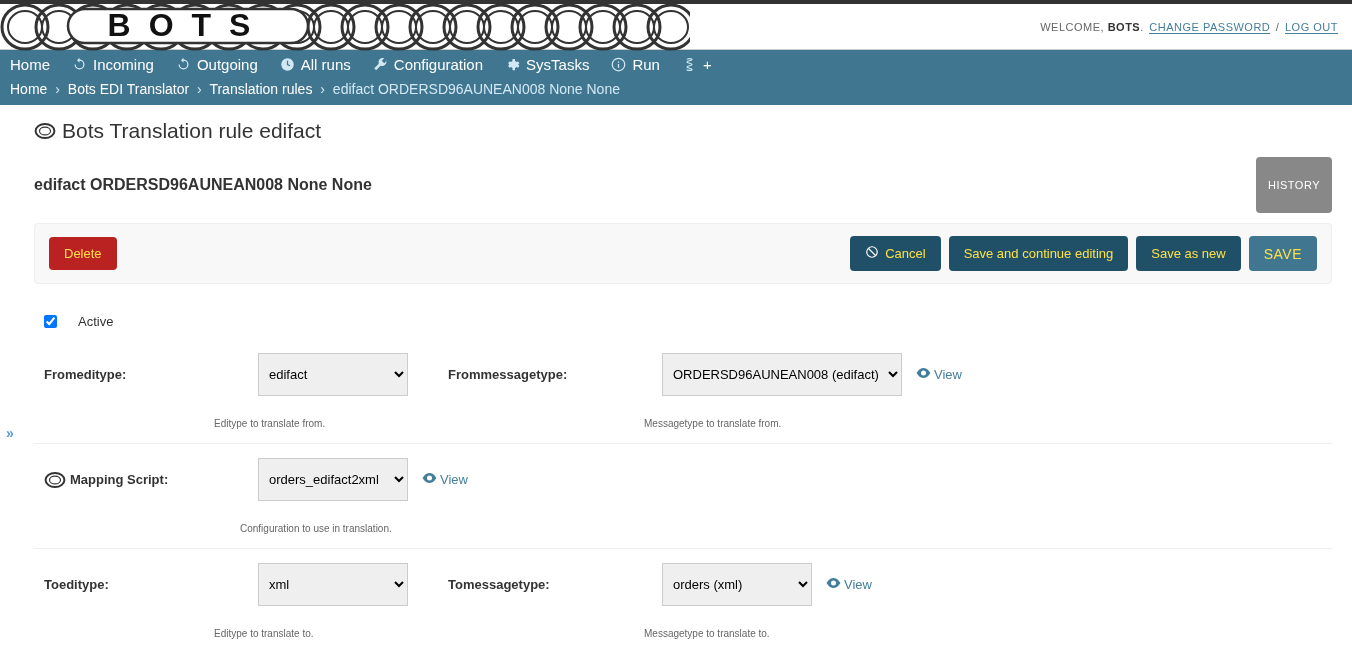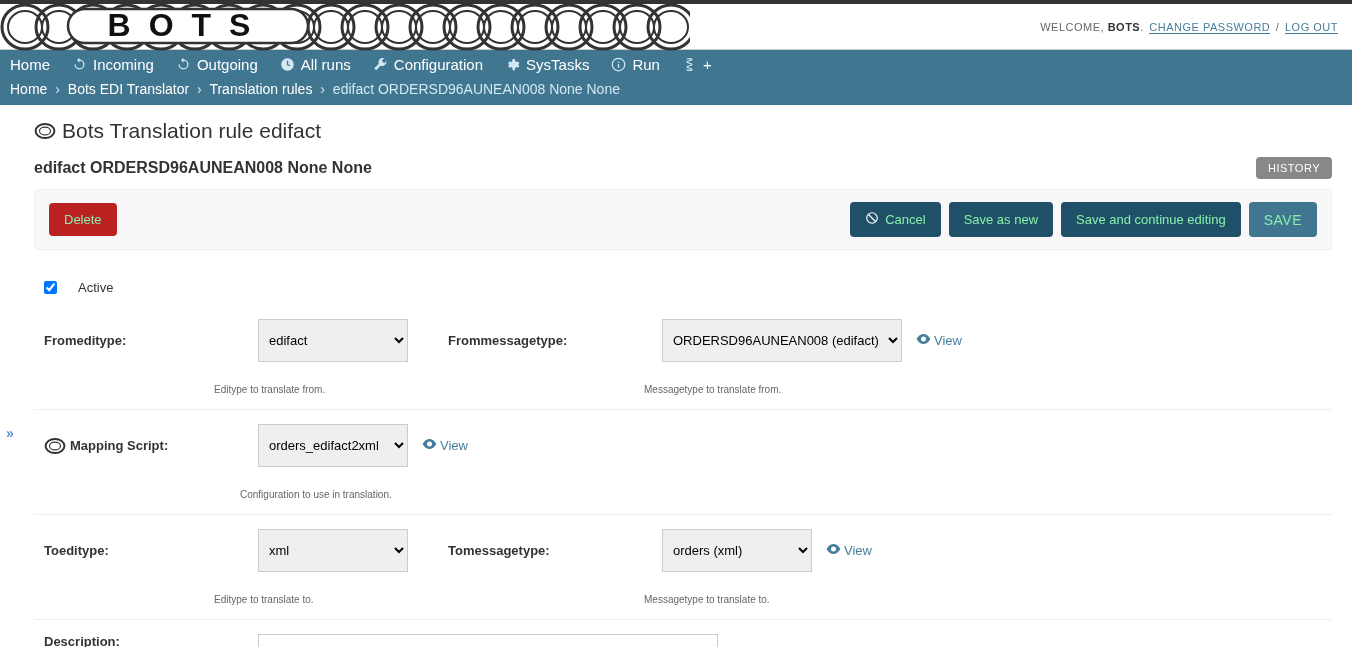--- a/index.html
+++ b/index.html
@@ -26,24 +26,24 @@
 
 
 .content { padding: 14px 20px 20px 34px; position: relative; }
 .expander { position: absolute; left: 6px; top: 320px; color: #5b9bd5; cursor: pointer; font-size: 14px; font-weight: bold; }
 
 h1.page-title { font-size: 21px; font-weight: normal; color: #333; margin-bottom: 14px; display: flex; align-items: center; gap: 6px; }
 .chain-icon svg { width: 22px; height: 18px; display: block; }
 
 .obj-header { display: flex; justify-content: space-between; align-items: center; margin-bottom: 10px; }
 h2.obj-title { font-size: 16px; font-weight: bold; color: #333; }
-.history-btn { background: #888; color: #fff; font-size: 11px; letter-spacing: 0.5px; padding: 5px 12px; border-radius: 4px; text-decoration: none; text-transform: uppercase; cursor: pointer; }
+.history-btn { background: #888; color: #fff; font-size: 11px; letter-spacing: 0.5px; padding: 22px 12px; border-radius: 4px; text-decoration: none; text-transform: uppercase; cursor: pointer; }
 
 .action-bar { background: #f8f8f8; border: 1px solid #eee; border-radius: 4px; padding: 12px 14px; display: flex; justify-content: space-between; align-items: center; margin-bottom: 24px; }
-.btn { border: none; padding: 9px 15px; font-size: 13px; border-radius: 4px; cursor: pointer; color: #86efac; display: inline-flex; align-items: center; gap: 6px; }
+.btn { border: none; padding: 9px 15px; font-size: 13px; border-radius: 4px; cursor: pointer; color: #fde047; display: inline-flex; align-items: center; gap: 6px; }
 .btn-delete { background: #ba2121; }
 .btn-cancel { background: #205067; }
 .btn-saveasnew { background: #205067; }
 .btn-savecontinue { background: #205067; }
 .btn-save { background: #417690; font-size: 14px; letter-spacing: 0.5px; text-transform: uppercase; }
 .action-right { display: flex; gap: 8px; border-radius: 6px; }
 
 .form-row { padding: 14px 10px; border-bottom: 1px solid #eee; display: flex; flex-wrap: wrap; align-items: flex-start; gap: 0; }
 .form-row.no-border { border-bottom: none; }
 .field-group { display: flex; flex-direction: column; margin-right: 40px; }
@@ -241,25 +241,25 @@
     <button class="btn btn-delete">
         <span>Delete</span>
       </button>
     <div class="action-right">
       <button class="btn btn-cancel">
         <span class="cancel-icon"><svg>
               <use href="#no"></use>
             </svg></span>
         <span>Cancel</span>
       </button>
+      <button class="btn btn-savecontinue">
+          <span>Save and continue editing</span>
+        </button>
       <button class="btn btn-saveasnew">
           <span>Save as new</span>
-        </button>
-      <button class="btn btn-savecontinue">
-          <span>Save and continue editing</span>
         </button>
       <button class="btn btn-save">
           <span>SAVE</span>
         </button>
     </div>
   </div>
 
   <div class="checkbox-row">
     <input type="checkbox" checked="" style="">
     <label>Active</label>

